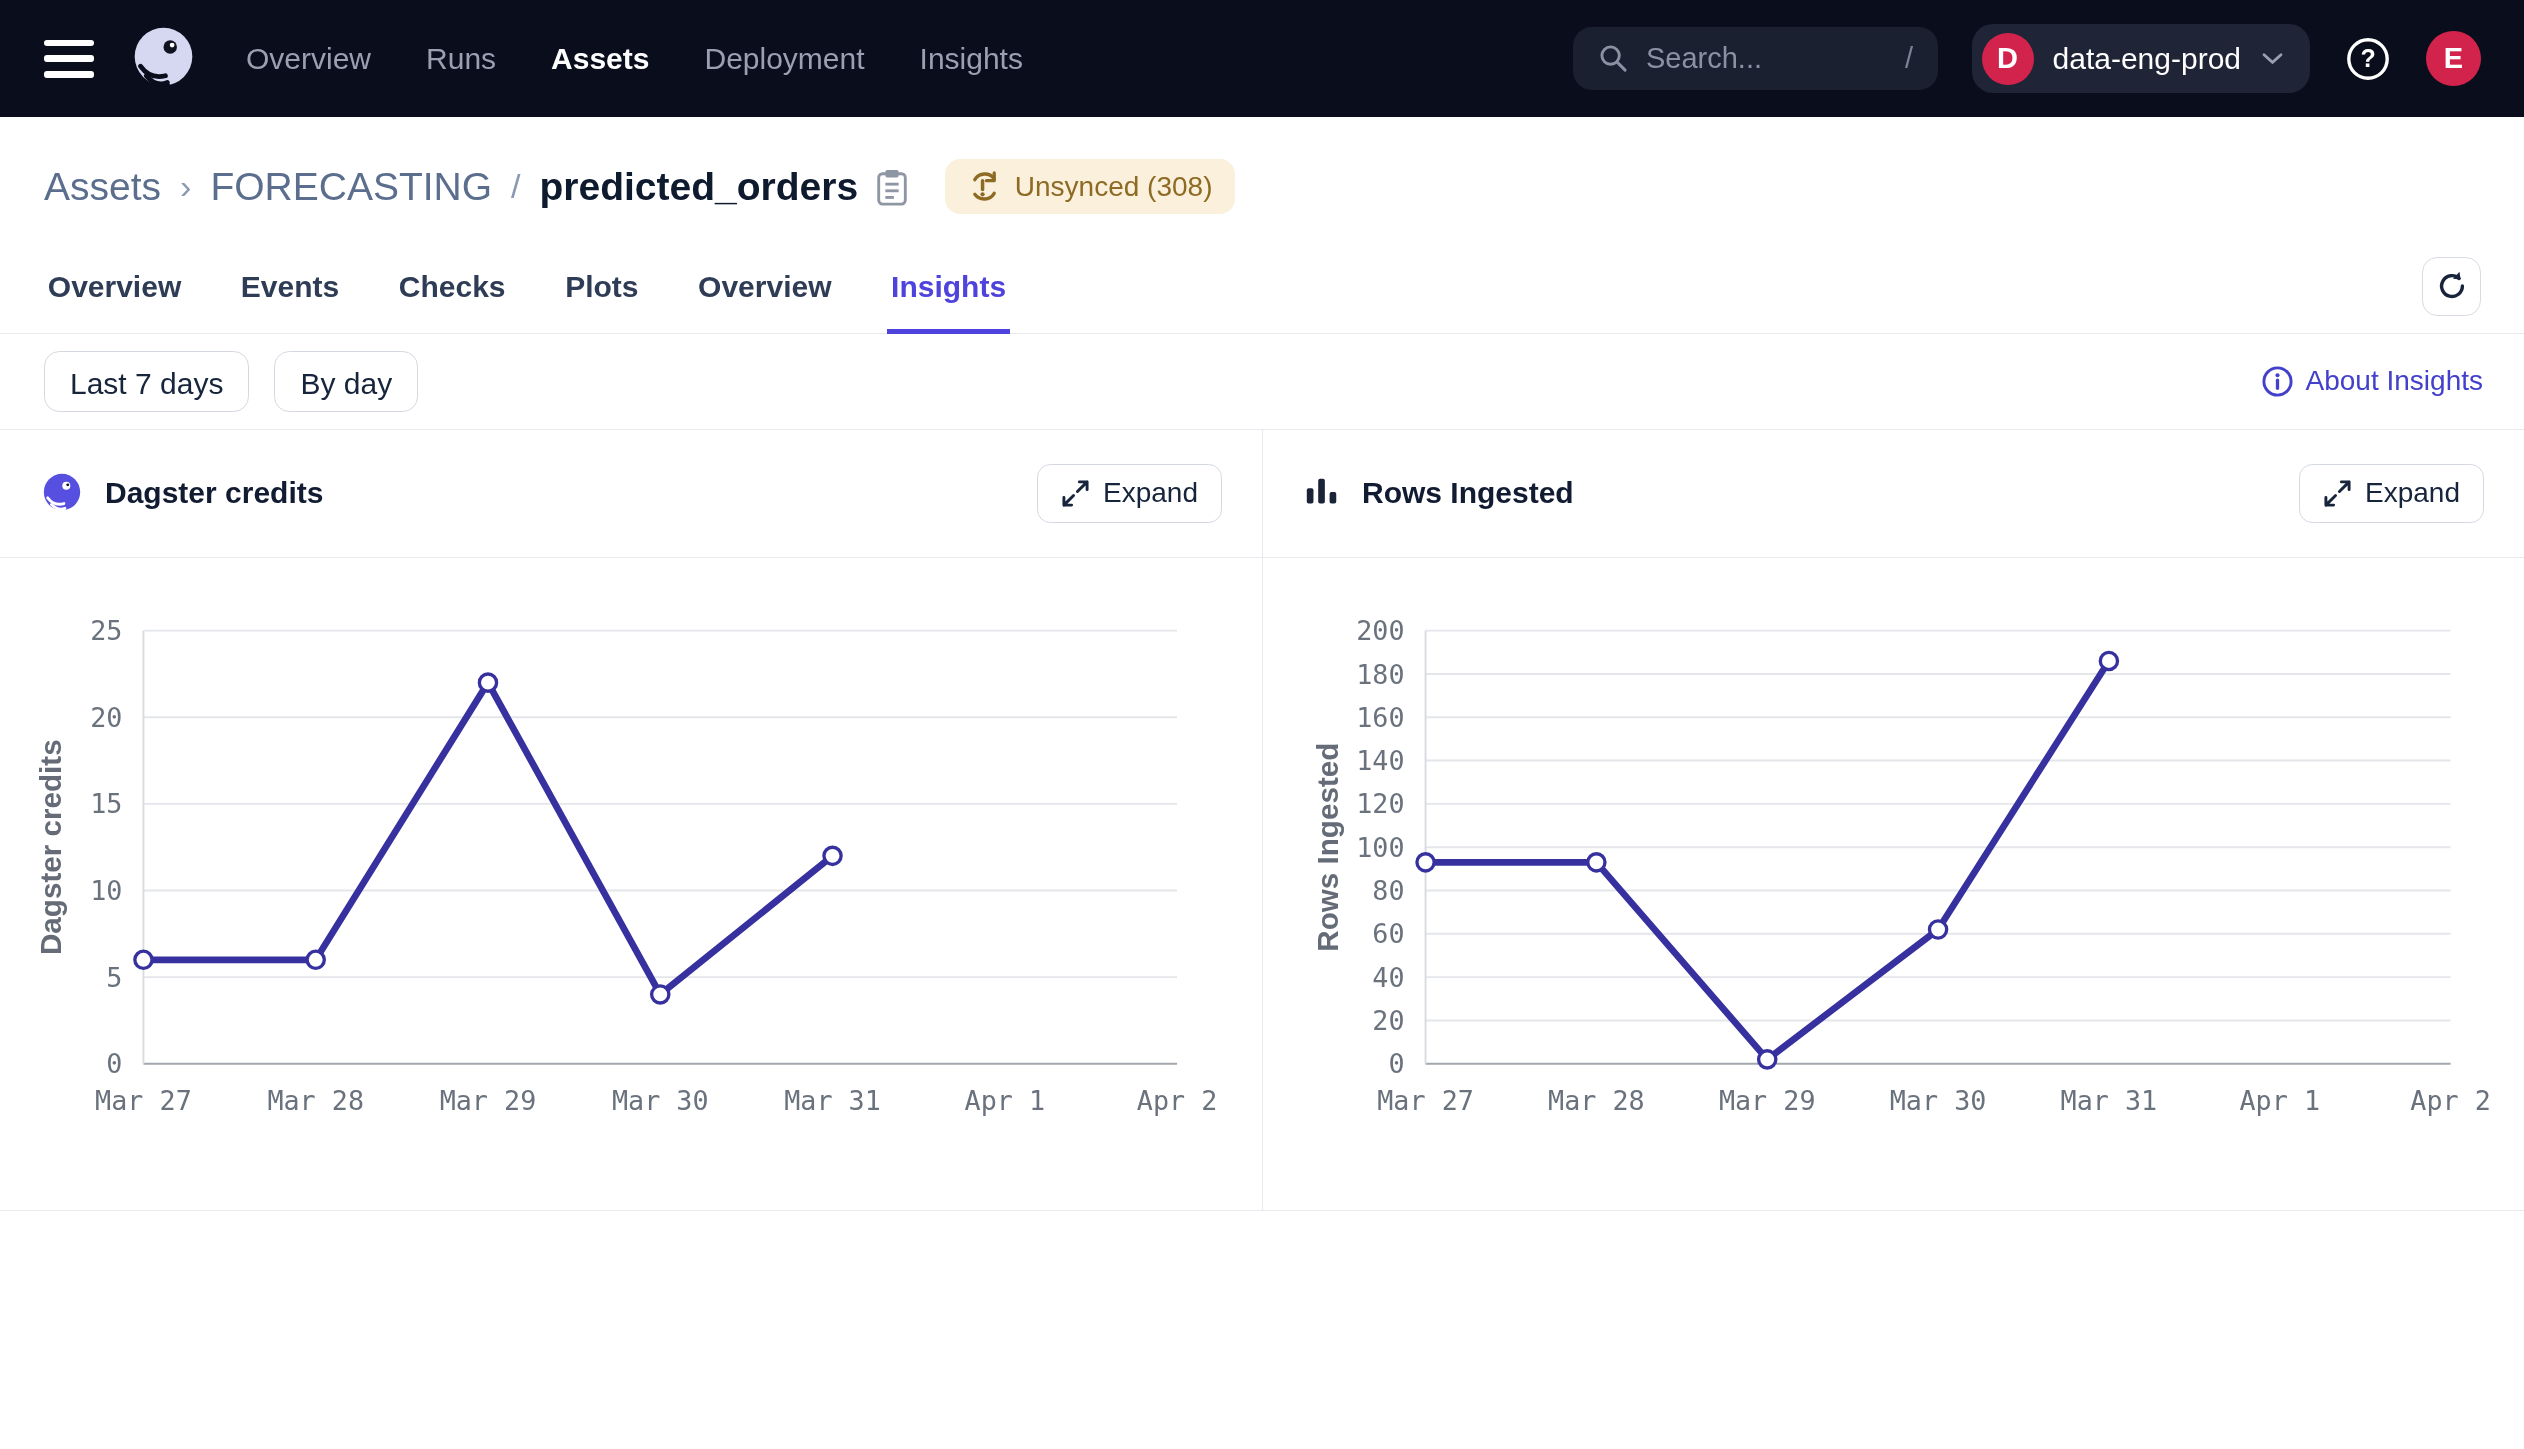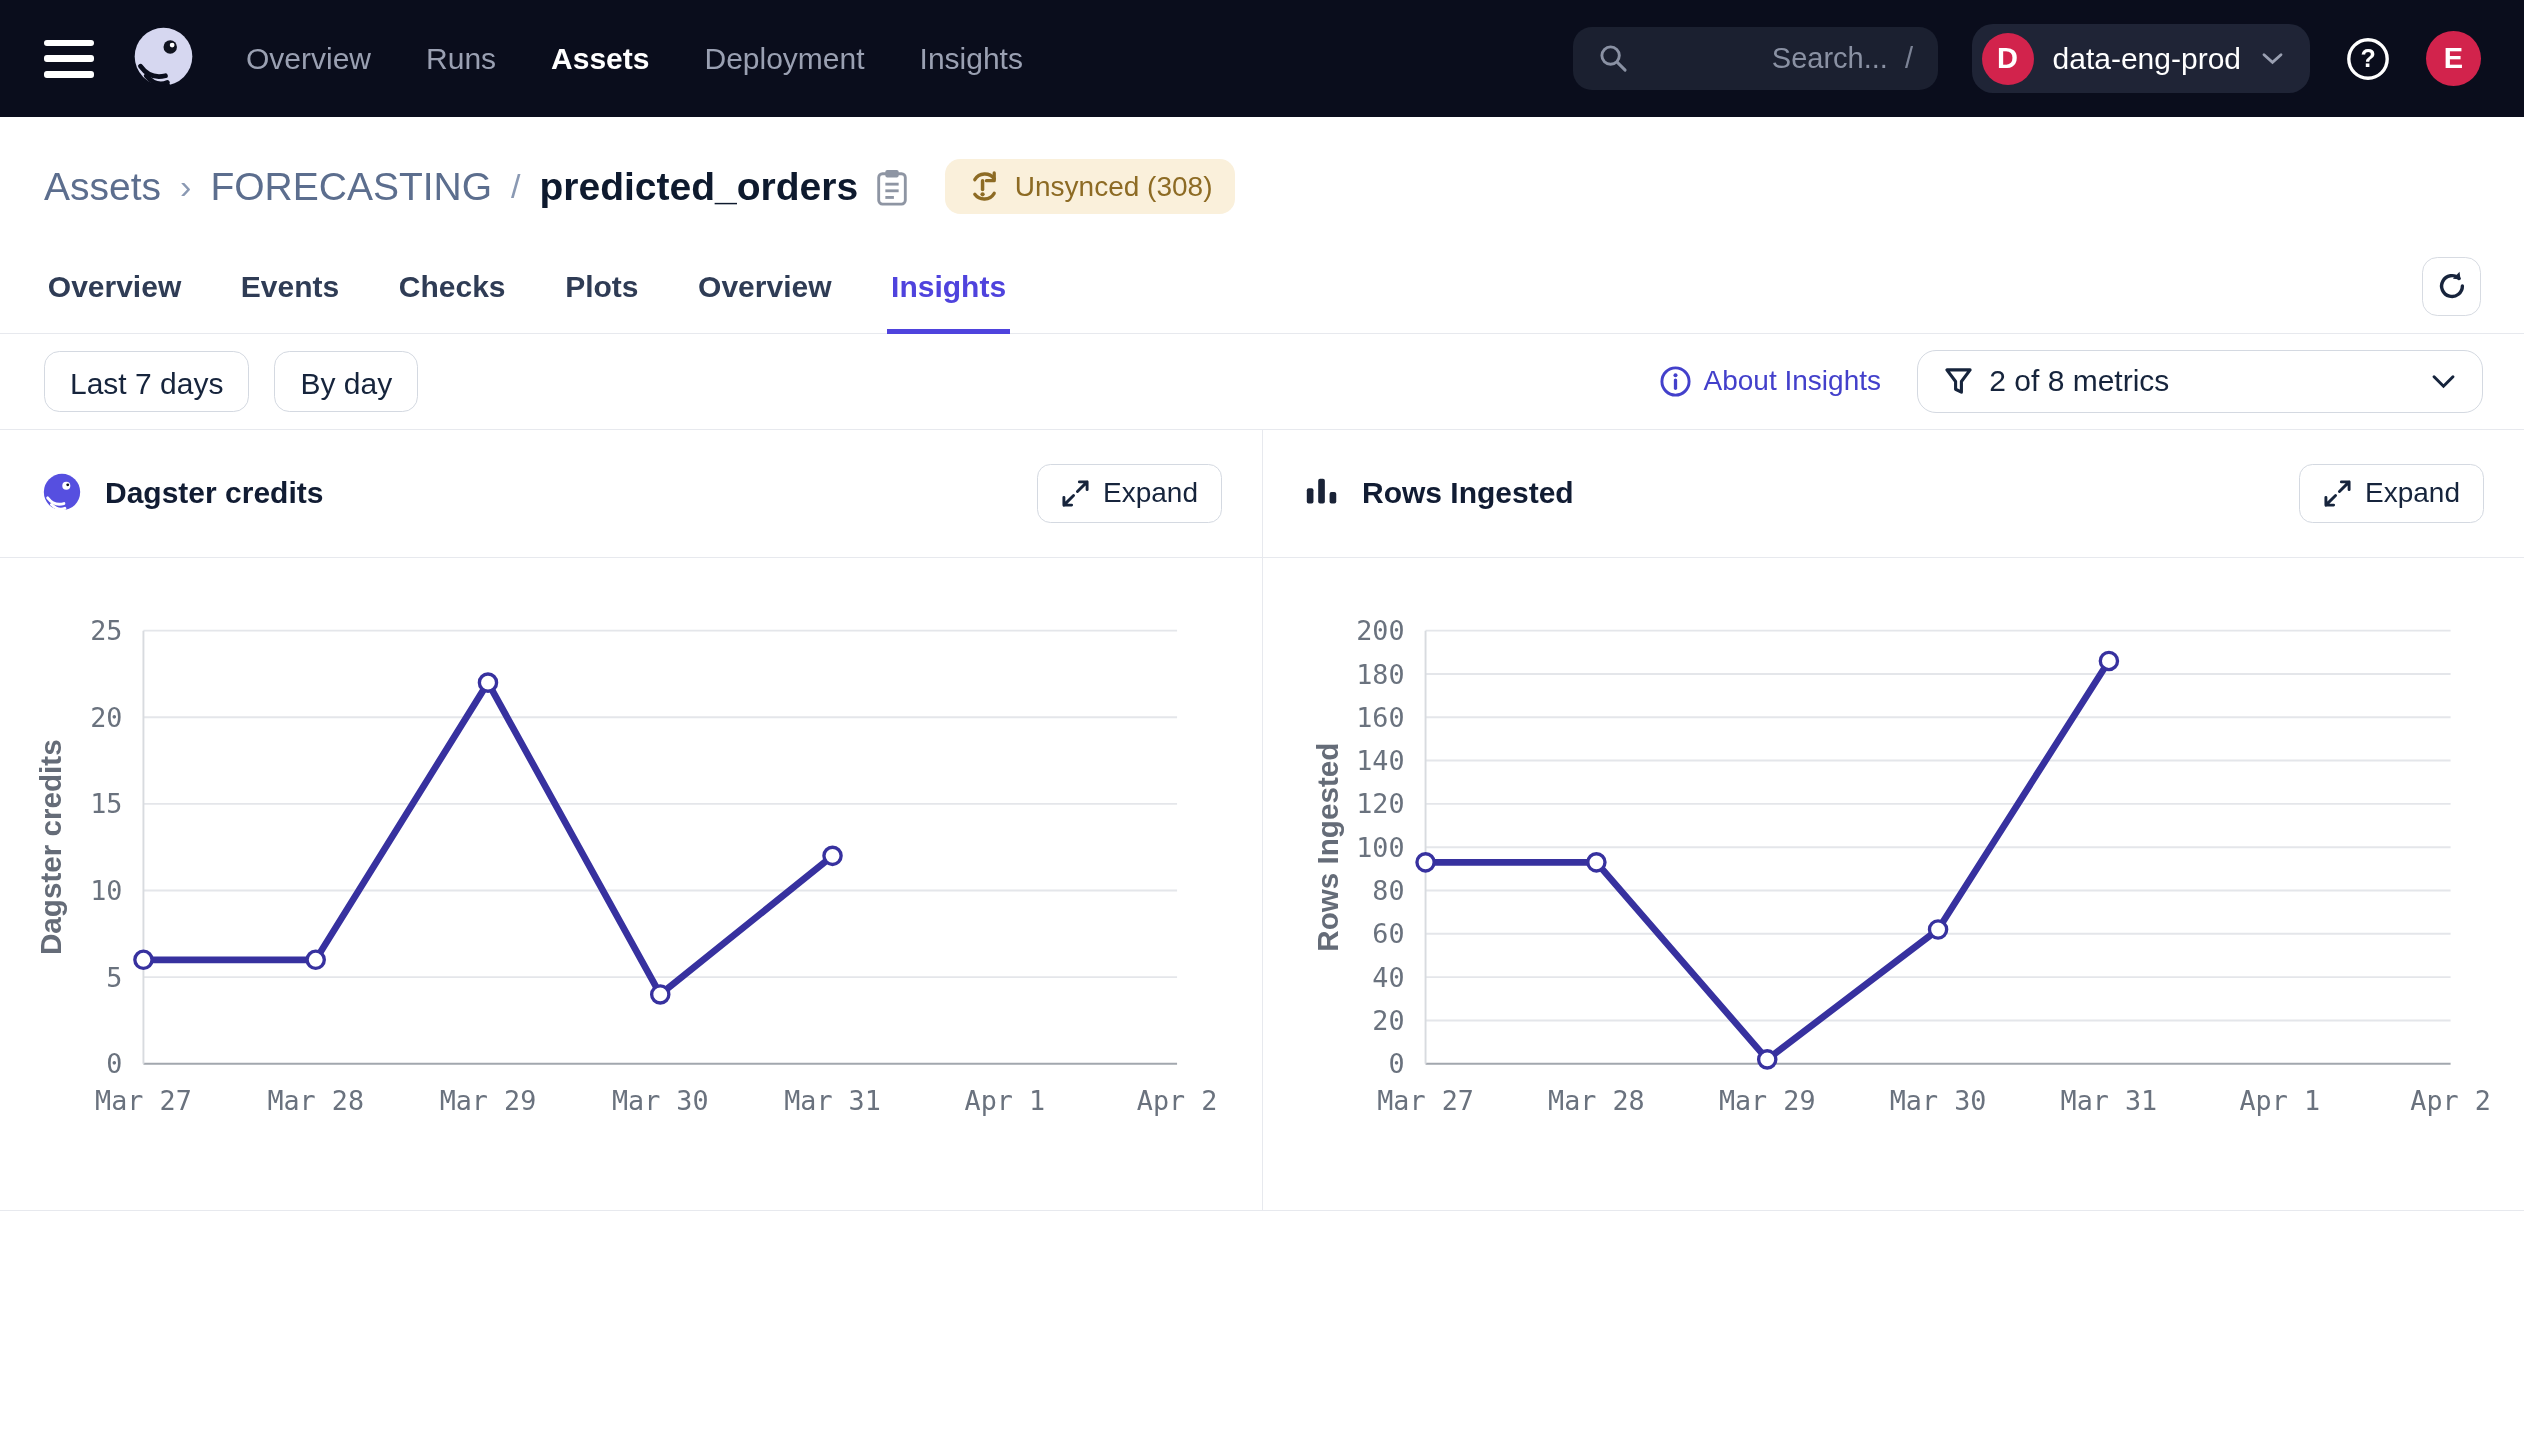--- a/index.html
+++ b/index.html
@@ -7,21 +7,21 @@
     font-family:"Liberation Sans", sans-serif; overflow:hidden; }
 
   
   .topnav { height:117px; background:#0A0D1C; display:flex; align-items:center; padding:0 44px; }
   .hamburger { width:50px; height:38px; display:flex; flex-direction:column; justify-content:space-between; cursor:pointer; margin-right:33px; }
   .hamburger span { display:block; height:6.7px; border-radius:2.9px; background:#ffffff; }
   .nav-logo { width:73px; height:73px; margin-right:46px; }
   .nav-items { display:flex; gap:55px; align-items:center; }
   .nav-item { font-size:30px; color:#9AA0B2; cursor:pointer; }
   .nav-item.active { color:#ffffff; font-weight:700; }
-  .nav-right { margin-left:auto; display:flex; align-items:center; gap:34px;text-align:right; }
+  .nav-right { margin-left:auto; display:flex; align-items:center; gap:34px; }
   .searchbox { width:365px; height:63px; background:#1B2030; border-radius:19px; display:flex; align-items:center; padding:0 25px; gap:17px; }
   .searchbox .ph { font-size:29px; color:#8A91A3; flex:1; }
   .searchbox .slash { font-size:29px; color:#7C8396; }
   .orgpill { height:69px; background:#1F2436; border-radius:21px; display:flex; align-items:center; gap:19px; padding:0 25px 0 9.6px; cursor:pointer; }
   .org-badge { width:52px; height:52px; border-radius:50%; background:#D2234C; color:#fff; font-size:29px; font-weight:700; display:flex; align-items:center; justify-content:center; }
   .org-name { color:#fff; font-size:30px; }
   .avatar { width:55px; height:55px; border-radius:50%; background:#D2234C; color:#fff; font-size:29px; font-weight:700; display:flex; align-items:center; justify-content:center; cursor:pointer; }
 
   
   .page-header { display:flex; align-items:center; padding:42px 42px 0 44px; }
@@ -195,29 +195,20 @@
   <div class="filter-right">
     <div class="about-link">
       <svg width="33" height="33" viewBox="0 0 34 34">
         <circle cx="17" cy="17" r="14" fill="none" stroke="#4340CB" stroke-width="3"></circle>
         <circle cx="17" cy="10.5" r="2.1" fill="#4340CB"></circle>
         <line x1="17" y1="15.5" x2="17" y2="24" stroke="#4340CB" stroke-width="3.4" stroke-linecap="round"></line>
       </svg>
       <span>About Insights</span>
     </div>
 
-    <div class="metrics-select">
-      <svg width="31" height="31" viewBox="0 0 32 32">
-        <path d="M4 4 H28 L19 16 V27 L13 24 V16 Z" fill="none" stroke="#16243C" stroke-width="3.2" stroke-linejoin="round"></path>
-      </svg>
-      <span>2 of 8 metrics</span>
-      <svg class="chev" width="27" height="17" viewBox="0 0 28 18">
-        <path d="M4 4 L14 14 L24 4" fill="none" stroke="#16243C" stroke-width="3.2" stroke-linecap="round"></path>
-      </svg>
-    </div>
   </div>
 </div>
 
 <div class="charts">
 
   <div class="panel">
     <div class="panel-header">
       <svg width="44" height="44" viewBox="0 0 46 46">
         <circle cx="23" cy="22" r="19" fill="#564FE0"></circle>
         <circle cx="27.5" cy="15.5" r="4.2" fill="#ffffff"></circle>

